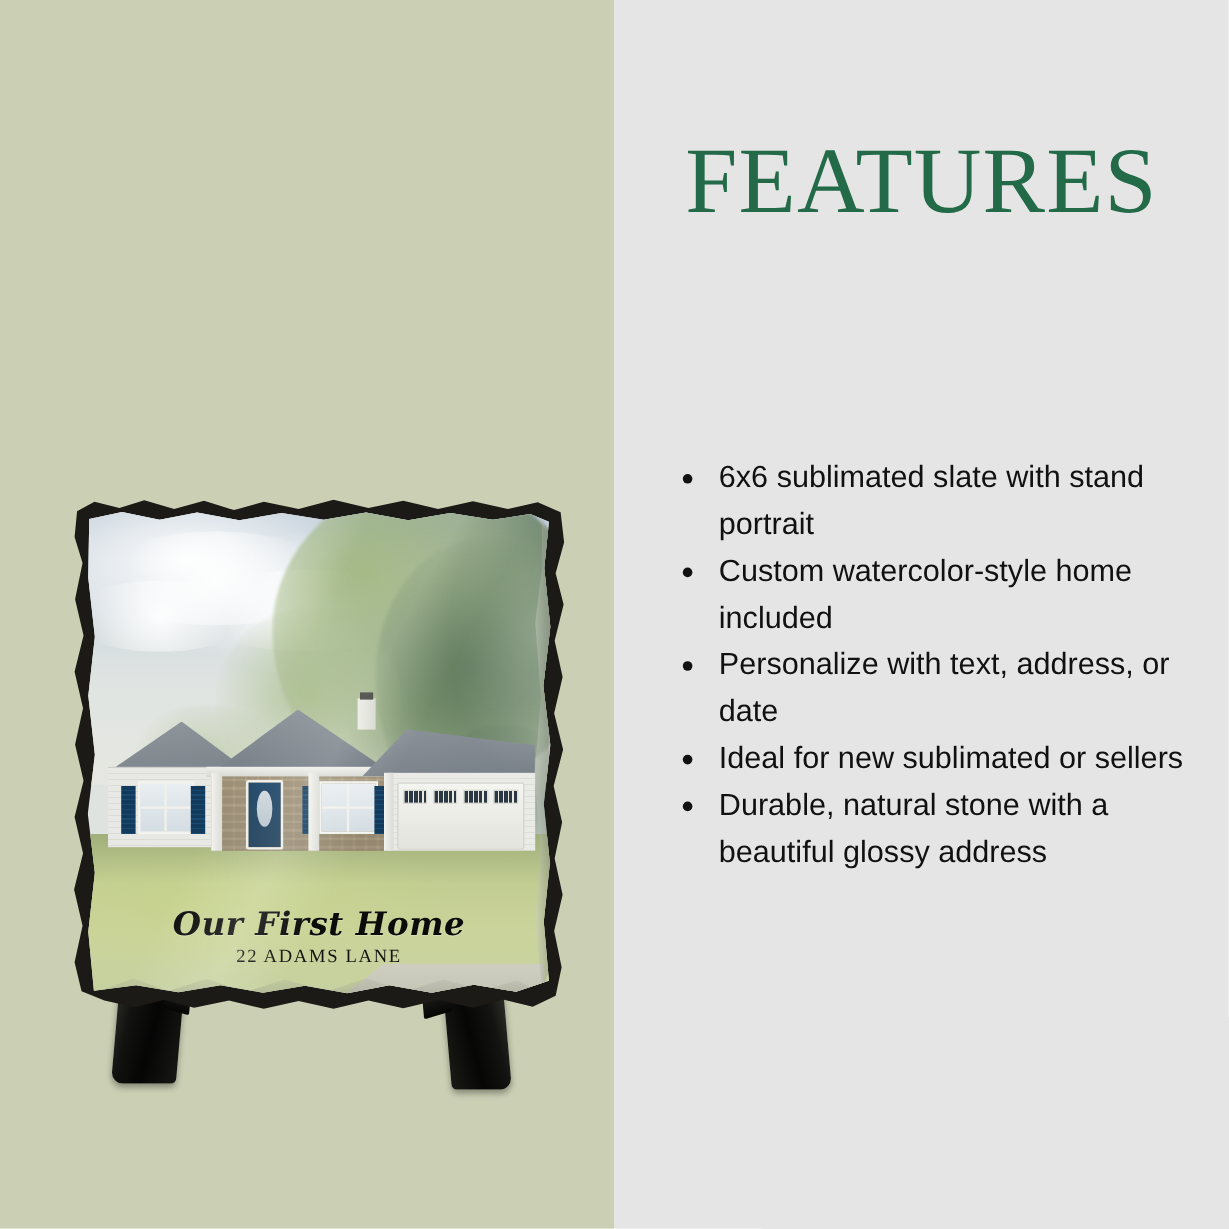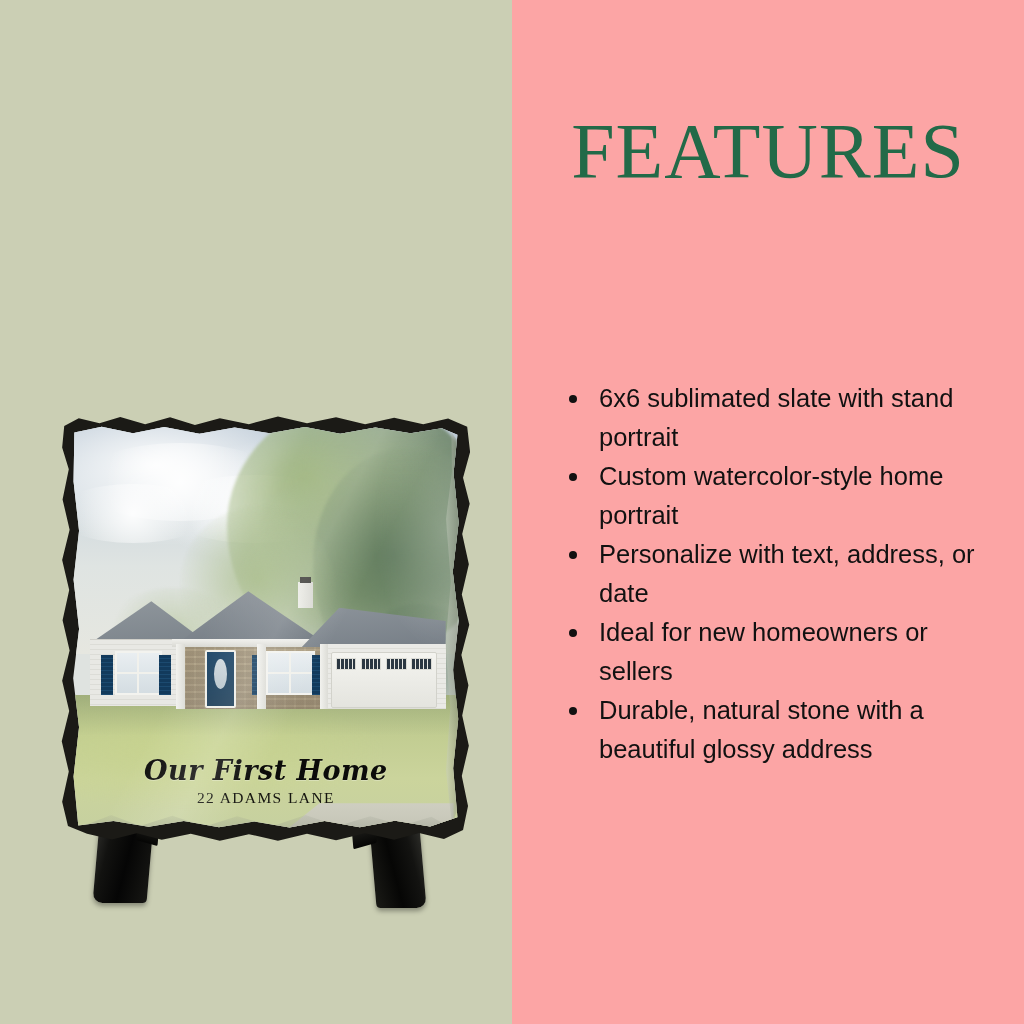--- a/index.html
+++ b/index.html
@@ -280,21 +280,21 @@
   .chip-b {
     position:absolute; left:4%; bottom:-2px; width:92%; height:7%; z-index:8;
     background: linear-gradient(180deg, rgba(200,206,192,0), rgba(150,155,140,.75));
     clip-path: polygon(0% 62%,7% 28%,15% 66%,24% 30%,33% 68%,42% 32%,52% 66%,61% 28%,70% 66%,79% 32%,88% 64%,96% 34%,100% 62%,100% 100%,0% 100%);
     opacity:.7;
   }
 
   
   .right-panel {
     position:absolute; left:512px; top:0; width:512px; height:1024px;
-    background:#fca5a5;
+    background:#e5e5e5;
   }
   .features-heading {
     position:absolute; left:0; top:112px; width:512px; text-align:center;
     font-family:"Liberation Serif", serif;
     font-size:78px; line-height:1; font-weight:400;
     color:#226a48;
     letter-spacing:1px;
   }
   .features-list {
     position:absolute; left:45px; top:379px; width:450px;
@@ -401,29 +401,29 @@
   <div class="right-panel">
     <div class="features-heading">FEATURES</div>
 
     <ul class="features-list">
       <li class="feature-item">
         <span class="bullet"></span>
         <span>6x6 sublimated slate with stand portrait</span>
       </li>
       <li class="feature-item">
         <span class="bullet"></span>
-        <span>Custom watercolor-style home portrait</span>
+        <span>Custom watercolor-style home included</span>
       </li>
       <li class="feature-item">
         <span class="bullet"></span>
         <span>Personalize with text, address, or date</span>
       </li>
       <li class="feature-item">
         <span class="bullet"></span>
-        <span>Ideal for new homeowners or sellers</span>
+        <span>Ideal for new sublimated or sellers</span>
       </li>
       <li class="feature-item">
         <span class="bullet"></span>
         <span>Durable, natural stone with a beautiful glossy address</span>
       </li>
     </ul>
   </div>
 
 </div>
 

